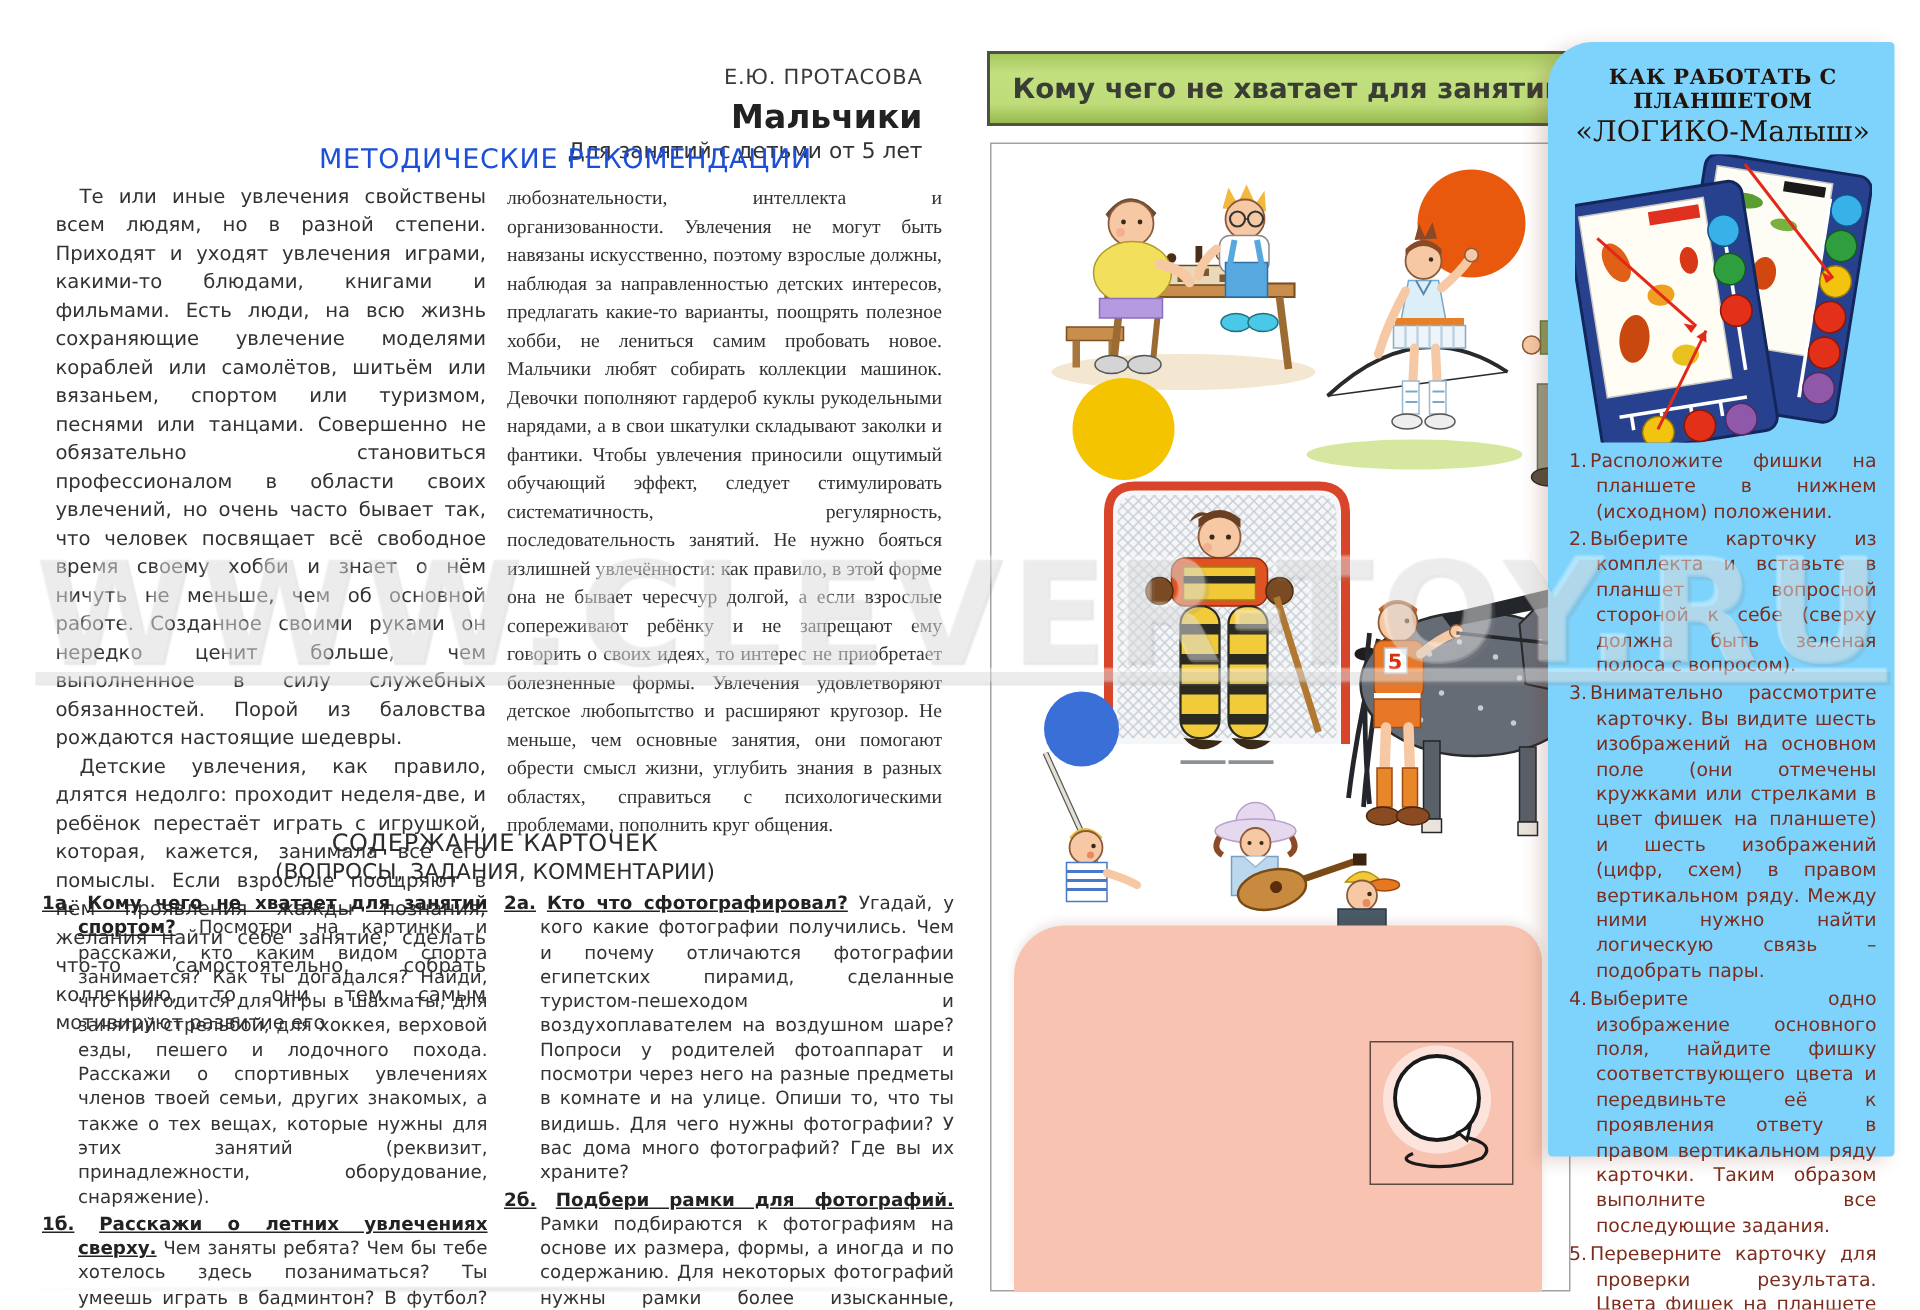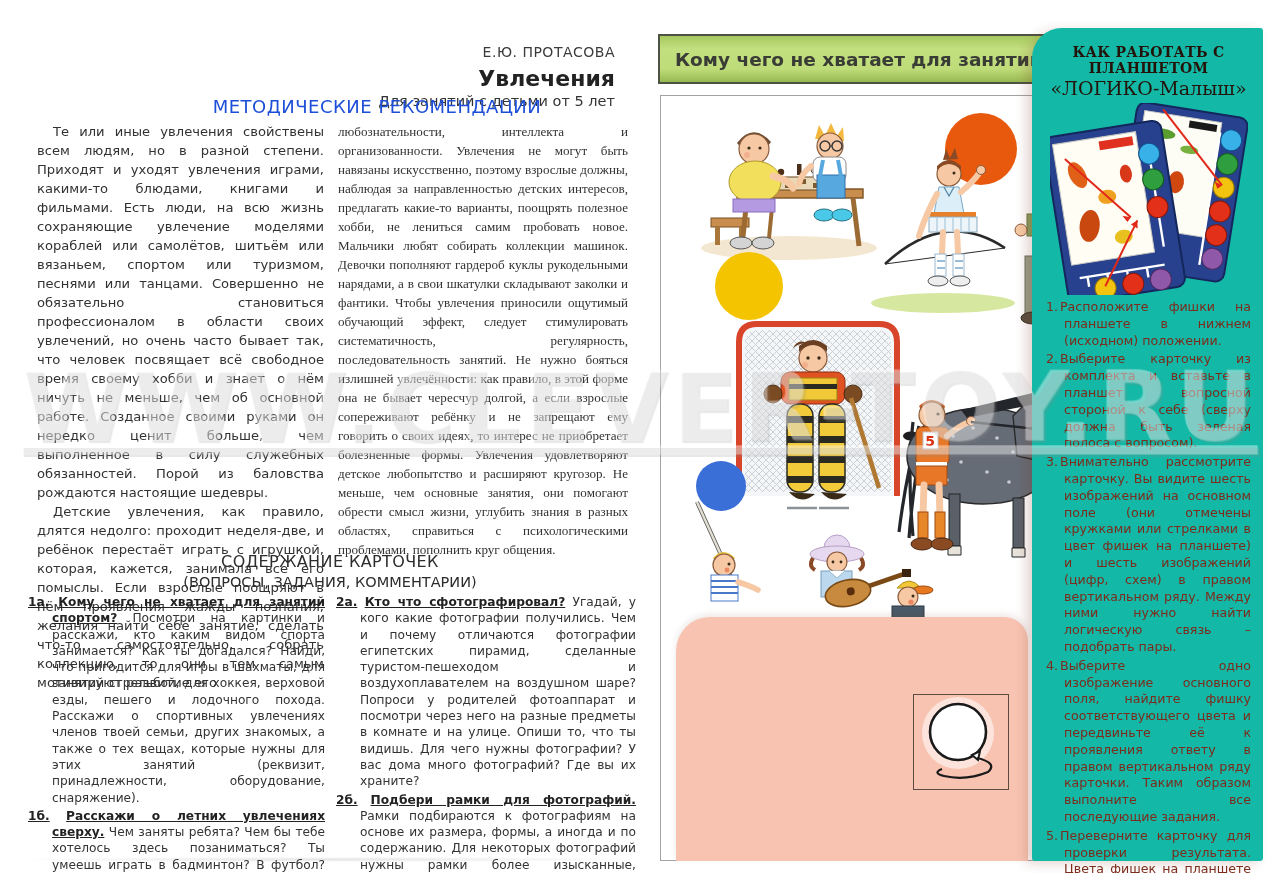--- a/index.html
+++ b/index.html
@@ -39,22 +39,22 @@
   .gamecard{position:absolute;left:660px;top:95px;width:387px;height:766px;box-sizing:border-box;
     background:#ffffff;border:1.5px solid #a2a2a2;z-index:1;}
   .gamecard svg{display:block;}
   
   .flap{position:absolute;left:676px;top:617px;width:352px;height:244px;
     background:#f8c4b1;border-radius:34px 24px 0 0;z-index:3;
     box-shadow:0 -3px 6px rgba(90,40,20,0.10);}
   .balloon-box{position:absolute;left:237px;top:77px;width:96px;height:96px;
     border:1.5px solid #5d4b42;box-sizing:border-box;}
   
-  .panel{position:absolute;left:1032px;top:28px;width:231px;height:833px;box-sizing:border-box;
-    background:#14b8a6;border-radius:30px 3px 3px 3px;z-index:4;
+  .panel{position:absolute;left:1032px;top:28px;width:231px;height:743px;box-sizing:border-box;
+    background:#7dd3fc;border-radius:30px 3px 3px 3px;z-index:4;
     box-shadow:-6px 3px 12px rgba(120,50,30,0.20);padding:16px 12px 0 14px;}
   .panel-t1{text-align:center;font-family:"DejaVu Serif",serif;font-weight:bold;
     font-size:14px;letter-spacing:0.3px;color:#241309;}
   .panel-t2{text-align:center;font-family:"DejaVu Serif",serif;font-weight:normal;
     font-size:19px;color:#241309;margin-top:1px;}
   .tablets{display:block;margin:4px auto 2px auto;}
   .steps{margin-top:4px;}
   .step{padding-left:18px;text-indent:-18px;font-size:12.6px;line-height:16.8px;
     text-align:justify;color:#7c2c1c;margin-bottom:2px;}
   .step .n{display:inline-block;width:14px;text-indent:0;}
@@ -62,21 +62,21 @@
   .watermark{position:absolute;left:0;top:352px;width:1280px;text-align:center;z-index:6;
     font-size:96px;font-weight:bold;letter-spacing:4px;pointer-events:none;
     color:rgba(255,255,255,0.18);
     text-shadow:2px 2px 1px rgba(140,140,140,0.20),-1px -1px 1px rgba(255,255,255,0.30);text-decoration:underline;}
 </style>
 </head>
 <body>
 
 <div class="lp-header">
   <div class="lp-author">Е.Ю. ПРОТАСОВА</div>
-  <div class="lp-title">Увлечения</div>
+  <div class="lp-title">Мальчики</div>
   <div class="lp-sub">Для занятий с детьми от 5 лет</div>
 </div>
 <div class="lp-method">МЕТОДИЧЕСКИЕ РЕКОМЕНДАЦИИ</div>
 
 <div class="col col1">
   <p class="ind">Те или иные увлечения свойствены всем людям, но в разной степени. Приходят и уходят увлечения играми, какими-то блюдами, книгами и фильмами. Есть люди, на всю жизнь сохраняющие увлечение моделями кораблей или самолётов, шитьём или вязаньем, спортом или туризмом, песнями или танцами. Совершенно не обязательно становиться профессионалом в области своих увлечений, но очень часто бывает так, что человек посвящает всё свободное время своему хобби и знает о нём ничуть не меньше, чем об основной работе. Созданное своими руками он нередко ценит больше, чем выполненное в силу служебных обязанностей. Порой из баловства рождаются настоящие шедевры.</p>
   <p class="ind">Детские увлечения, как правило, длятся недолго: проходит неделя-две, и ребёнок перестаёт играть с игрушкой, которая, кажется, занимала все его помыслы. Если взрослые поощряют в нём проявления жажды познания, желания найти себе занятие, сделать что-то самостоятельно, собрать коллекцию, то они тем самым мотивируют развитие его</p>
 </div>
 <div class="col col2">
   <p class="noind">любознательности, интеллекта и организованности. Увлечения не могут быть навязаны искусственно, поэтому взрослые должны, наблюдая за направленностью детских интересов, предлагать какие-то варианты, поощрять полезное хобби, не лениться самим пробовать новое. Мальчики любят собирать коллекции машинок. Девочки пополняют гардероб куклы рукодельными нарядами, а в свои шкатулки складывают заколки и фантики. Чтобы увлечения приносили ощутимый обучающий эффект, следует стимулировать систематичность, регулярность, последовательность занятий. Не нужно бояться излишней увлечённости: как правило, в этой форме она не бывает чересчур долгой, а если взрослые сопереживают ребёнку и не запрещают ему говорить о своих идеях, то интерес не приобретает болезненные формы. Увлечения удовлетворяют детское любопытство и расширяют кругозор. Не меньше, чем основные занятия, они помогают обрести смысл жизни, углубить знания в разных областях, справиться с психологическими проблемами, пополнить круг общения.</p>

